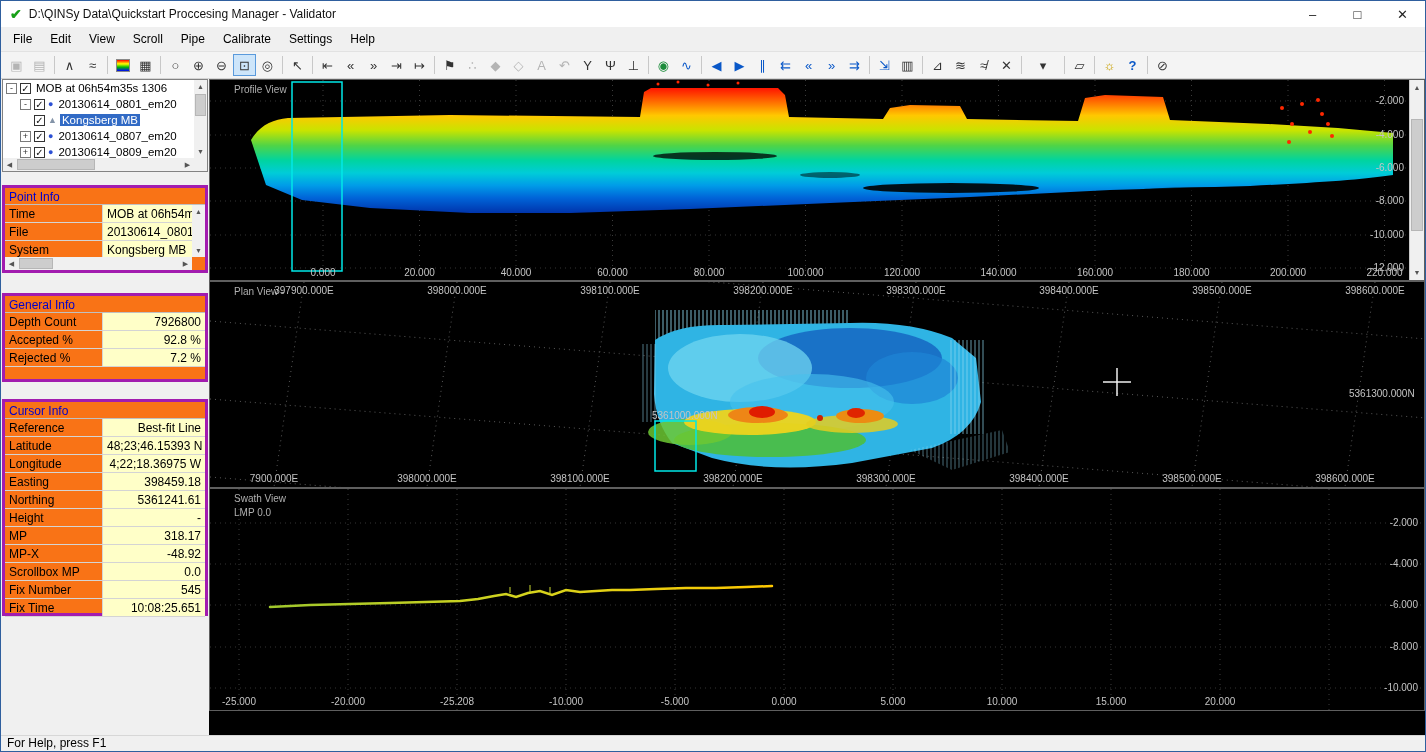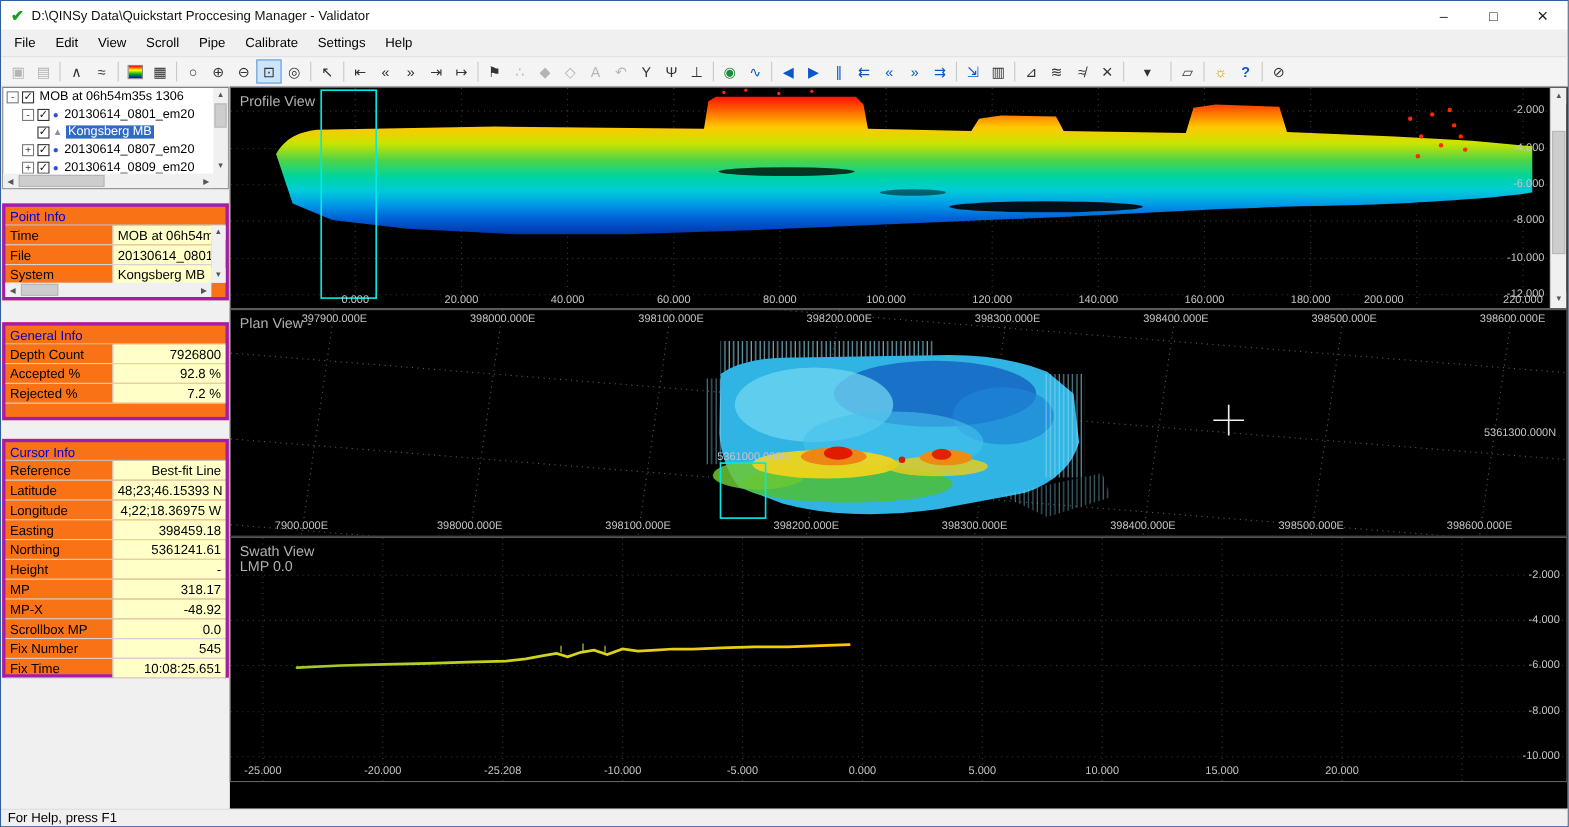--- a/index.html
+++ b/index.html
@@ -84,21 +84,21 @@
   .pi-vsb .sb-btn { height:13px; }
   .pi-hsb { position:absolute; left:0; right:13px; bottom:0; height:13px; background:#f0f0f0; display:flex; }
   .pi-hsb .sb-btn { width:13px; height:13px; }
   .pi-hsb .sb-thumb { width:34px; margin:1px; }
 
   
   .pane { position:absolute; left:0; right:0; background:#000; border:1px solid #5f5f5f; overflow:hidden; }
   .pane.profile { top:0;    height:202px; }
   .pane.plan    { top:202px; height:207px; }
   .pane.swath   { top:409px; height:223px; }
-  .view-label { position:absolute; left:8px; top:4px; color:#b0b0b0; font-size:13px; }
+  .view-label { position:absolute; left:24px; top:4px; color:#b0b0b0; font-size:10px; }
   .view-label.sub { top:18px; }
   .tick { position:absolute; color:#c4c4c4; font-size:10px; white-space:nowrap; }
   .xtick { transform:translateX(-50%); }
   .ytick { }
   .nlabel { font-size:10px; color:#c4c4c4; position:absolute; }
   .pane svg { position:absolute; left:0; top:0; }
 
   .pane-vsb { position:absolute; top:0; right:0; bottom:0; width:15px; background:#f0f0f0;
               border-left:1px solid #c8c8c8; display:flex; flex-direction:column; }
   .pane-vsb .sb-btn { height:15px; flex:0 0 15px; }
@@ -421,21 +421,21 @@
       <span class="tick xtick" style="left: 113px; bottom: 2px;">0.000</span>
           <span class="tick xtick" style="left: 209.5px; bottom: 2px;">20.000</span>
           <span class="tick xtick" style="left: 306px; bottom: 2px;">40.000</span>
           <span class="tick xtick" style="left: 402.5px; bottom: 2px;">60.000</span>
           <span class="tick xtick" style="left: 499px; bottom: 2px;">80.000</span>
           <span class="tick xtick" style="left: 595.5px; bottom: 2px;">100.000</span>
           <span class="tick xtick" style="left: 692px; bottom: 2px;">120.000</span>
           <span class="tick xtick" style="left: 788.5px; bottom: 2px;">140.000</span>
           <span class="tick xtick" style="left: 885px; bottom: 2px;">160.000</span>
           <span class="tick xtick" style="left: 981.5px; bottom: 2px;">180.000</span>
-          <span class="tick xtick" style="left: 1048px; bottom: 2px;">200.000</span>
+          <span class="tick xtick" style="left: 1078px; bottom: 2px;">200.000</span>
           <span class="tick xtick" style="left: 1174.5px; bottom: 2px;">220.000</span>
           <span class="tick ytick" style="top: 15px; right: 20px;">-2.000</span>
           <span class="tick ytick" style="top: 49px; right: 20px;">-4.000</span>
           <span class="tick ytick" style="top: 82px; right: 20px;">-6.000</span>
           <span class="tick ytick" style="top: 115px; right: 20px;">-8.000</span>
           <span class="tick ytick" style="top: 149px; right: 20px;">-10.000</span>
           <span class="tick ytick" style="top: 182px; right: 20px;">-12.000</span>
         </div>
 
       <div class="pane plan">

